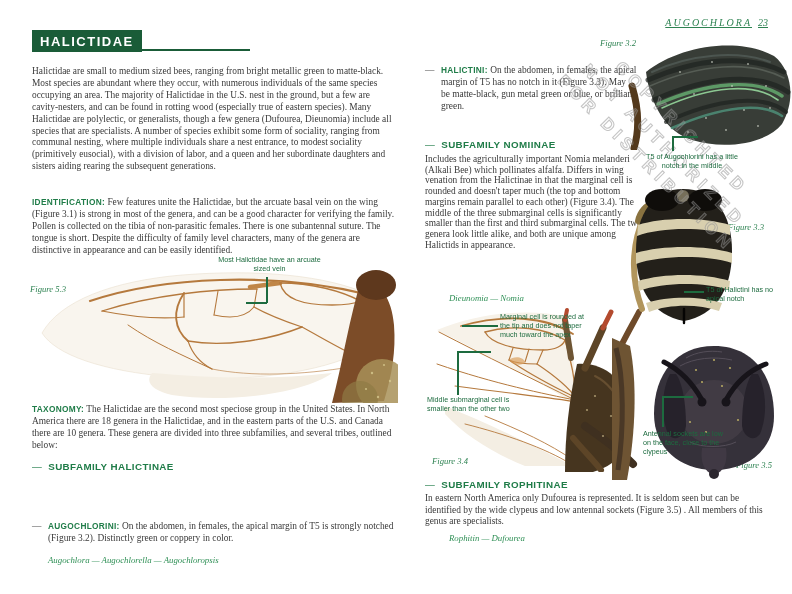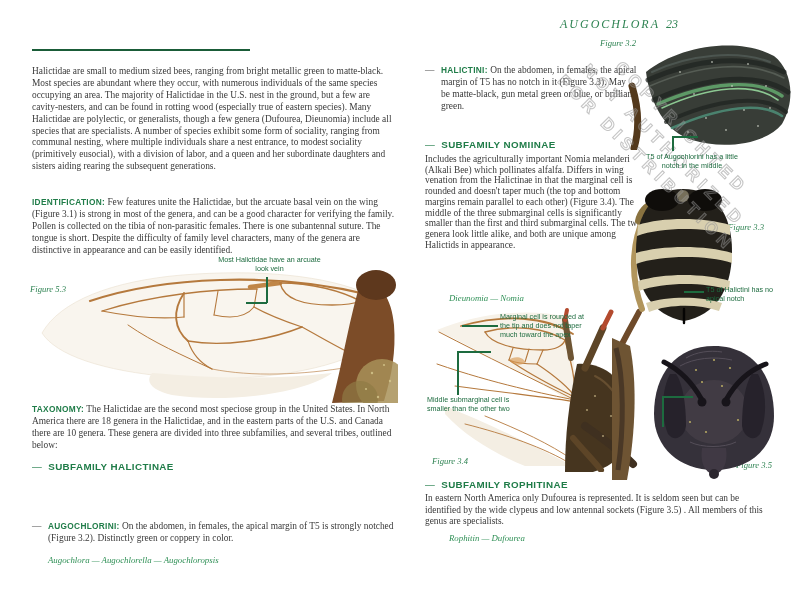--- a/index.html
+++ b/index.html
@@ -20,37 +20,40 @@
   .hang .dash{position:absolute;left:0;top:0;color:#555;}
   .anno{font-family:"Liberation Sans",sans-serif;font-size:7.2px;line-height:8.9px;
         color:#1d6b3f;z-index:6;}
   .anno-line{background:#1d6b3f;z-index:6;}
   
   .title-box{background:#1a5c38;color:#ffffff;font-family:"Liberation Sans",sans-serif;
              font-weight:bold;font-size:13px;letter-spacing:1.5px;padding:4px 8px 3px 8px;
              display:inline-block;}
   .title-rule{position:absolute;left:32px;top:49px;width:218px;height:2px;background:#1a5c38;}
   
-  .running-head{font-style:italic;color:#2e8352;font-size:12px;letter-spacing:2px;
-                font-family:"Liberation Serif",serif;}
+  .running-head{font-style:italic;color:#2e8352;font-size:10px;letter-spacing:2px;
+                font-family:"Liberation Serif",serif;text-align:right;text-decoration:underline;}
   .running-head .pagenum{letter-spacing:0;margin-left:6px;}
   
   .watermark{left:524px;top:5px;width:280px;height:280px;display:flex;align-items:center;
              justify-content:center;z-index:5;pointer-events:none;}
   .watermark-inner{transform:rotate(45deg);text-align:center;
         font-family:"Liberation Sans",sans-serif;font-weight:bold;font-size:17px;
         letter-spacing:5px;line-height:25px;color:rgba(255,255,255,0.10);
         -webkit-text-stroke:1.1px rgba(145,145,145,0.62);opacity:.85;white-space:nowrap;}
   .photo{z-index:1;}
 </style>
 </head>
 <body>
 
 <div id="page">
 
+  <div class="abs" style="left:32px;top:30px;">
+    <span class="title-box">HALICTIDAE</span>
+  </div>
   <div class="title-rule"></div>
 
   <div class="abs body-text" style="left:32px;top:66px;width:366px;">Halictidae are small to medium sized bees, ranging from bright metallic green to matte-black. Most species are abundant where they occur, with numerous individuals of the same species occupying an area. The majority of Halictidae in the U.S. nest in the ground, but a few are cavity-nesters, and can be found in rotting wood (especially true of eastern species). Many Halictidae are polylectic, or generalists, though a few genera (Dufourea, Dieunomia) include all species that are specialists. A number of species exhibit some form of sociality, ranging from communal nesting, where multiple individuals share a nest entrance, to modest sociality (primitively eusocial), with a division of labor, and a queen and her subordinate daughters and sisters aiding rearing the subsequent generations.</div>
 
   <div class="abs body-text" style="left:32px;top:197px;width:366px;">
     <span class="green-label">IDENTIFICATION:</span>
     <span>Few features unite the Halictidae, but the arcuate basal vein on the wing (Figure 3.1) is strong in most of the genera, and can be a good character for verifying the family. Pollen is collected on the tibia of non-parasitic females. There is one subantennal suture. The tongue is short. Despite the difficulty of family level characters, many of the genera are distinctive in appearance and can be easily identified.</span>
   </div>
 
   <div class="abs photo" style="left:32px;top:255px;width:366px;height:148px;">
@@ -83,21 +86,21 @@
       <g fill="#d8c98f" opacity="0.8">
         <circle cx="340" cy="118" r="1.2"></circle>
           <circle cx="352" cy="110" r="1.1"></circle>
           <circle cx="358" cy="126" r="1.2"></circle>
         <circle cx="334" cy="134" r="1.1"></circle>
           <circle cx="346" cy="142" r="1.2"></circle>
       </g>
     </svg>
   </div>
   <div class="abs fig-label" style="left:30px;top:284px;">Figure 5.3</div>
-  <div class="abs anno" style="left:212px;top:256px;width:115px;text-align:center;">Most Halictidae have an arcuate look vein</div>
+  <div class="abs anno" style="left:212px;top:256px;width:115px;text-align:center;">Most Halictidae have an arcuate sized vein</div>
   <div class="abs anno-line" style="left:266px;top:277px;width:1.5px;height:26px;"></div>
   <div class="abs anno-line" style="left:246px;top:302px;width:21px;height:1.5px;"></div>
 
   <div class="abs body-text" style="left:32px;top:404px;width:366px;">
     <span class="green-label">TAXONOMY:</span>
     <span>The Halictidae are the second most speciose group in the United States. In North America there are 18 genera in the Halictidae, and in the eastern parts of the U.S. and Canada there are 10 genera. These genera are divided into three subfamilies, and several tribes, outlined below:</span>
   </div>
 
   <div class="abs sub-heading" style="left:32px;top:461px;">
     <span class="dash">—</span><span>SUBFAMILY HALICTINAE</span>
@@ -272,20 +275,21 @@
   </div>
 
   <div class="abs photo" style="left:612px;top:338px;width:26px;height:142px;">
     <svg width="26" height="26" style="width:26px;height:142px;" viewBox="0 0 26 142" preserveAspectRatio="none">
       <path d="M0,0 L18,8 C25,44 24,92 15,142 L0,142 Z" fill="#6e5433"></path>
       <path d="M4,10 C12,40 12,90 6,132" stroke="#4a3826" stroke-width="5" fill="none"></path>
     </svg>
   </div>
   <div class="abs anno-line" style="left:662px;top:396px;width:31px;height:1.5px;"></div>
   <div class="abs anno-line" style="left:662px;top:396px;width:1.5px;height:31px;"></div>
+  <div class="abs anno" style="left:643px;top:430px;width:82px;">Antennal sockets are low on the face, close to the clypeus</div>
   <div class="abs fig-label" style="left:736px;top:460px;">Figure 3.5</div>
 
   <div class="abs watermark">
     <div class="watermark-inner">
       <div>COPYRIGHTED</div>
       <div>NOT AUTHORIZED</div>
       <div>FOR DISTRIBUTION</div>
     </div>
   </div>
 

